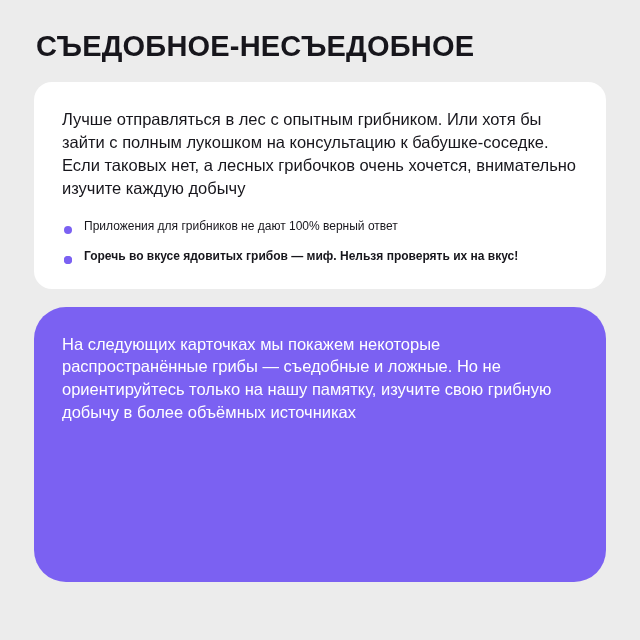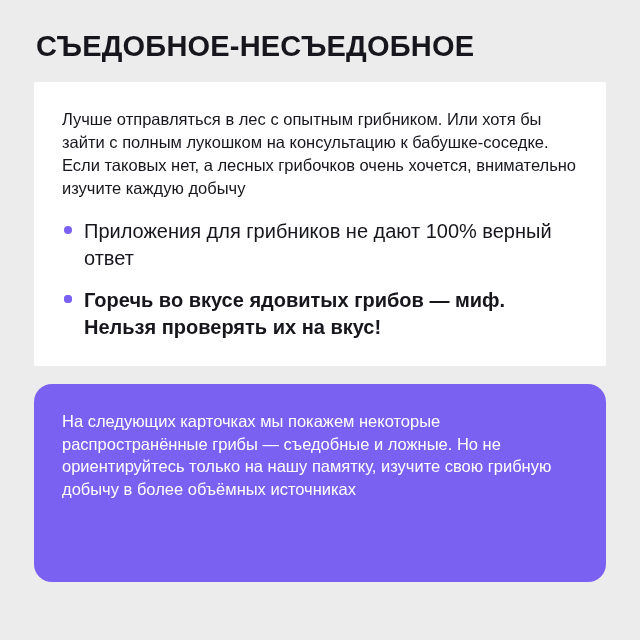--- a/index.html
+++ b/index.html
@@ -26,60 +26,60 @@
     font-size: 29px;
     font-weight: bold;
     letter-spacing: 0.2px;
     color: #17161c;
     line-height: 1.12;
     margin: 4px 0 20px 2px;
     text-transform: uppercase;
   }
   .card {
     background: #ffffff;
-    border-radius: 2px;
+    border-radius: 18px;
     padding: 26px 28px 24px 28px;
     box-sizing: border-box;
   }
   .intro {
     font-size: 16.5px;
     line-height: 1.38;
     color: #17161c;
     margin: 0 0 18px 0;
   }
   .bullets {
     list-style: none;
     margin: 0;
     padding: 0;
   }
   .bullet {
     position: relative;
     padding-left: 22px;
-    font-size: 20px;
+    font-size: 12px;
     line-height: 1.38;
     color: #17161c;
     margin-bottom: 14px;
   }
   .bullet:last-child {
     margin-bottom: 0;
     font-weight: bold;
   }
   .bullet .dot {
     position: absolute;
     left: 2px;
     top: 8px;
     width: 8px;
     height: 8px;
     border-radius: 50%;
     background: #7b61f2;
   }
   .footer-card {
     margin-top: 18px;
     background: #7b61f2;
-    border-radius: 18px;
+    border-radius: 32px;
     padding: 26px 28px 26px 28px;
     color: #ffffff;
     font-size: 16.5px;
     line-height: 1.38;
     box-sizing: border-box;
     flex: 1 1 auto;
   }
   .footer-card p {
     margin: 0;
   }

